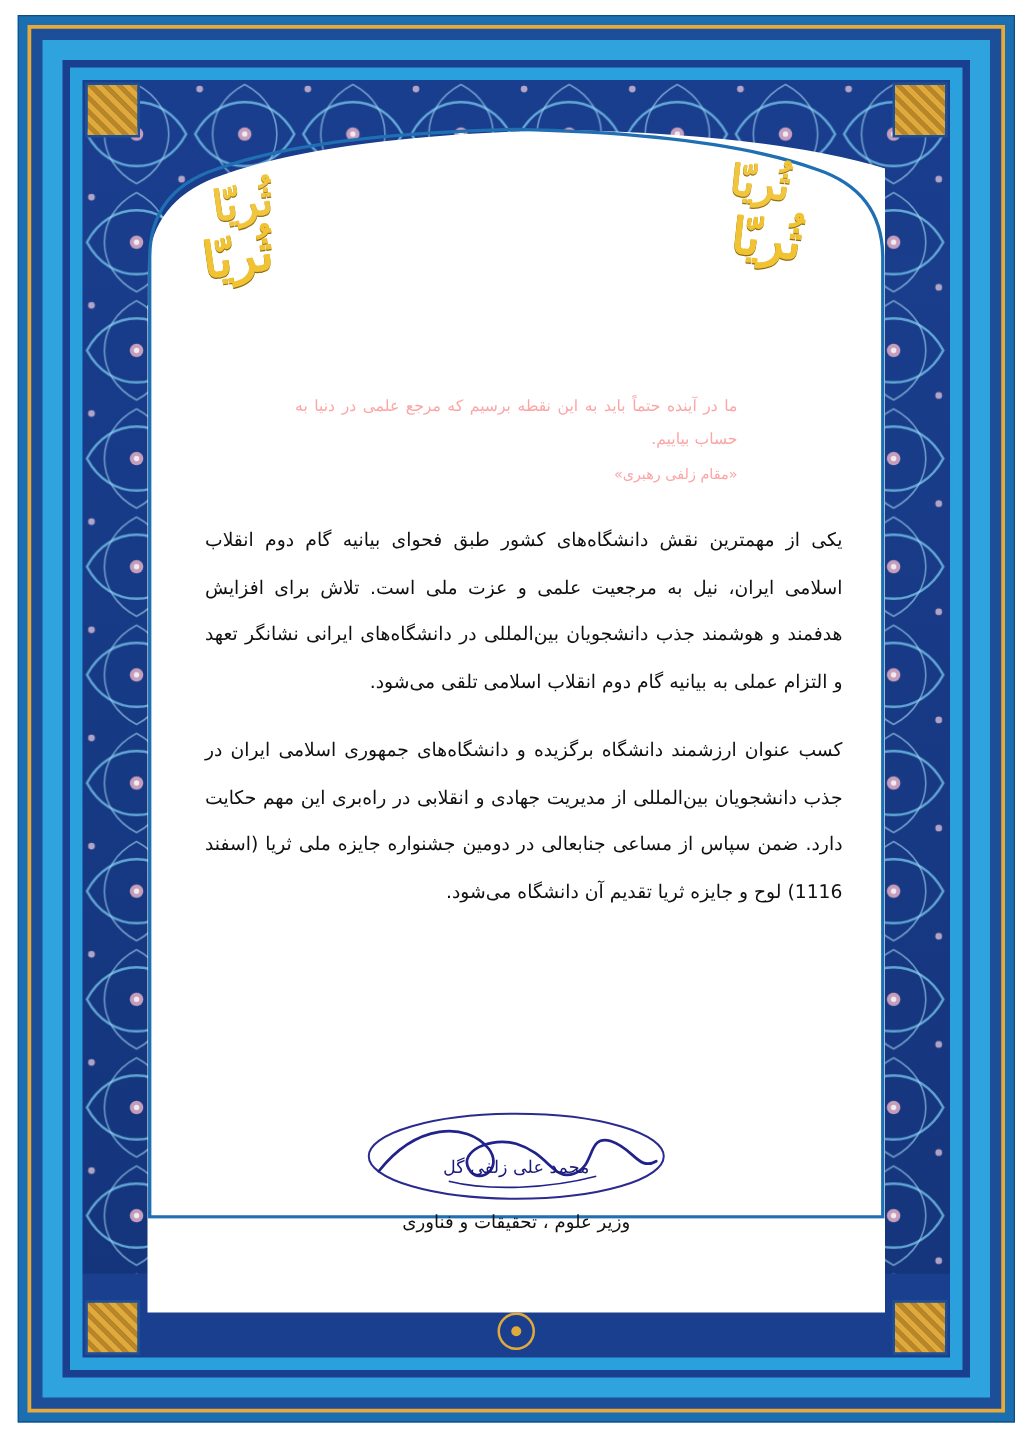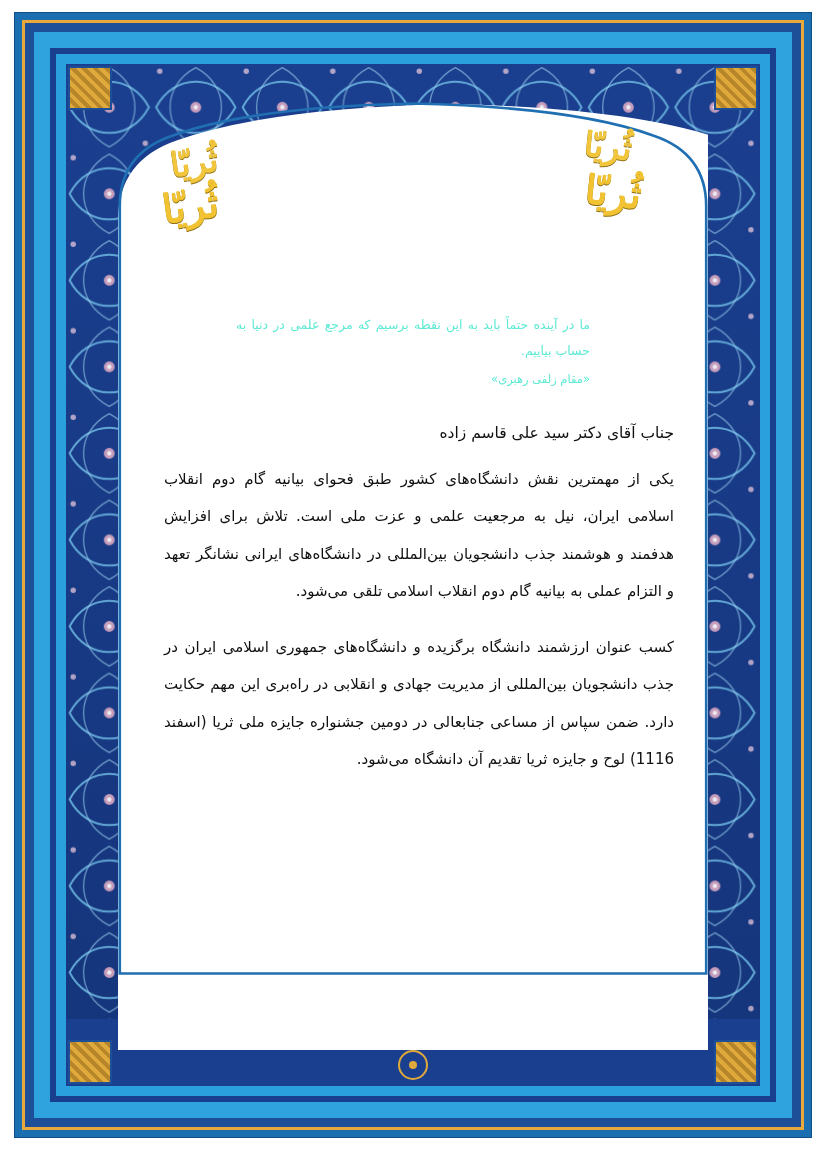--- a/index.html
+++ b/index.html
@@ -105,21 +105,21 @@
   .sorayya.s4{right:128px;top:62px;font-size:34px;transform:rotate(6deg);opacity:.95;}
 
   
   .quote{
     position:absolute;
     right:170px;left:170px;top:248px;
     text-align:justify;
     direction:rtl;
     font-family:"DejaVu Sans","Liberation Sans",sans-serif;
     font-size:12.5px;
-    color:#5eead4;
+    color:#fca5a5;
     line-height:2.1;
   }
   .quote .attrib{
     display:block;margin-top:2px;
     text-align:right;
     font-size:11.5px;
   }
 
   .body-text{
     position:absolute;
@@ -221,25 +221,34 @@
           <div class="corner tr"></div>
           <div class="corner bl"></div>
           <div class="corner br"></div>
 
           <div class="quote">
             <span>ما در آینده حتماً باید به این نقطه برسیم که مرجع علمی در دنیا به حساب بیاییم.</span>
             <span class="attrib">«مقام زلفی رهبری»</span>
           </div>
 
           <div class="body-text">
-            <p class="addr">جناب آقای دکتر سید علی قاسم زاده</p>
             <p>یکی از مهمترین نقش دانشگاه‌های کشور طبق فحوای بیانیه گام دوم انقلاب اسلامی ایران، نیل به مرجعیت علمی و عزت ملی است. تلاش برای افزایش هدفمند و هوشمند جذب دانشجویان بین‌المللی در دانشگاه‌های ایرانی نشانگر تعهد و التزام عملی به بیانیه گام دوم انقلاب اسلامی تلقی می‌شود.</p>
             <p>کسب عنوان ارزشمند دانشگاه برگزیده و دانشگاه‌های جمهوری اسلامی ایران در جذب دانشجویان بین‌المللی از مدیریت جهادی و انقلابی در راه‌بری این مهم حکایت دارد. ضمن سپاس از مساعی جنابعالی در دومین جشنواره جایزه ملی ثریا (اسفند 1116) لوح و جایزه ثریا تقدیم آن دانشگاه می‌شود.</p>
           </div>
 
+          <div class="sig-wrap">
+            <svg class="sig-svg" width="300" height="90" viewBox="0 0 300 90">
+              <ellipse cx="150" cy="46" rx="118" ry="34" fill="none" stroke="#2b2b8f" stroke-width="1.6"></ellipse>
+              <path d="M40 58 C70 20 110 18 128 40 C140 56 120 70 112 56 C104 42 130 30 150 36
+                       C176 44 180 66 196 60 C214 54 206 28 226 34 C244 40 248 58 262 50" fill="none" stroke="#22228c" stroke-width="2.2" stroke-linecap="round"></path>
+              <path d="M96 66 C128 74 176 72 214 62" fill="none" stroke="#22228c" stroke-width="1.3"></path>
+            </svg>
+            <div class="sig-name">محمد علی زلفی گل</div>
+            <div class="sig-title">وزیر علوم ، تحقیقات و فناوری</div>
+          </div>
 
           <div class="medallion"></div>
 
         </div>
        </div>
       </div>
      </div>
     </div>
    </div>
   </div>

